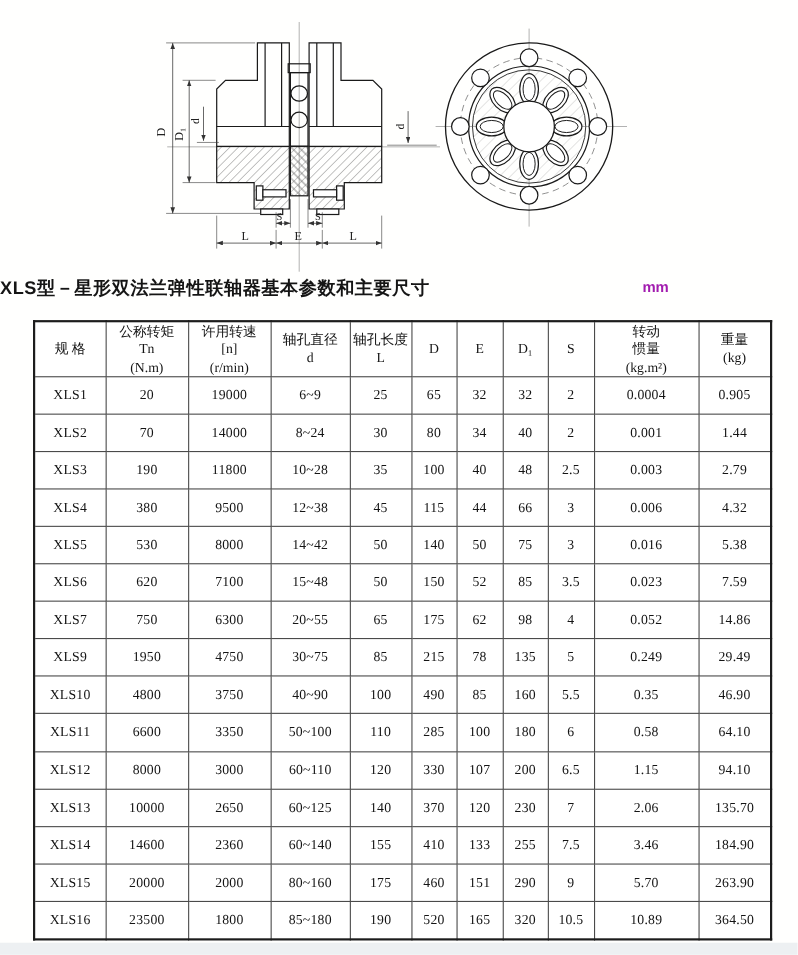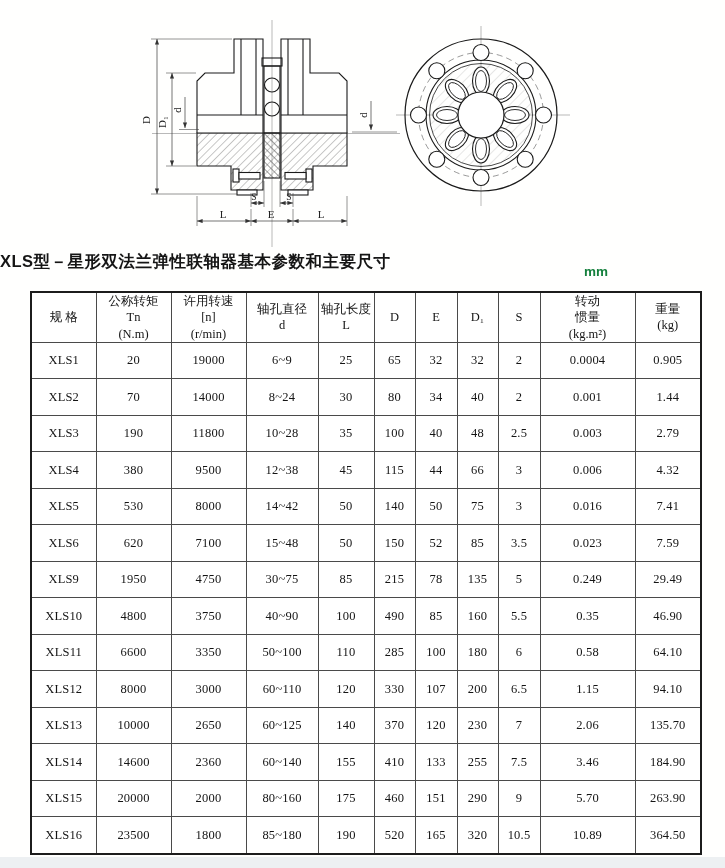--- a/index.html
+++ b/index.html
@@ -12,21 +12,21 @@
   .drawing{position:absolute;left:0;top:0;}
   .title-row{
     position:absolute;left:0;top:251px;width:725px;height:24px;
     font-family:"Liberation Sans","DejaVu Sans",sans-serif;
   }
   .doc-title{
     position:absolute;left:0;width:725px;text-align:left;
     font-size:16.5px;font-weight:700;letter-spacing:0.5px;color:#151515;
   }
   .unit-label{
-    position:absolute;left:584px;top:2px;font-size:13.5px;font-weight:700;color:#15803d;margin-top:11px;
+    position:absolute;left:584px;top:2px;font-size:13.5px;font-weight:700;color:#a21caf;
   }
   table.spec{
     position:absolute;left:30px;top:291px;width:670px;height:564px;
     border-collapse:collapse;table-layout:fixed;background:#fff;
     border:2px solid #1c1c1c;
     font-size:12.5px;color:#141414;
   }
   table.spec th,table.spec td{
     border:1px solid #4a4a4a;text-align:center;vertical-align:middle;
     padding:0;overflow:hidden;
@@ -298,36 +298,49 @@
         <td>XLS5</td>
         <td>530</td>
         <td>8000</td>
         <td>14~42</td>
         <td>50</td>
         <td>140</td>
         <td>50</td>
         <td>75</td>
         <td>3</td>
         <td>0.016</td>
-        <td>7.41</td>
+        <td>5.38</td>
       </tr>
       <tr>
         <td>XLS6</td>
         <td>620</td>
         <td>7100</td>
         <td>15~48</td>
         <td>50</td>
         <td>150</td>
         <td>52</td>
         <td>85</td>
         <td>3.5</td>
         <td>0.023</td>
         <td>7.59</td>
       </tr>
       <tr>
+        <td>XLS7</td>
+        <td>750</td>
+        <td>6300</td>
+        <td>20~55</td>
+        <td>65</td>
+        <td>175</td>
+        <td>62</td>
+        <td>98</td>
+        <td>4</td>
+        <td>0.052</td>
+        <td>14.86</td>
+      </tr>
+      <tr>
         <td>XLS9</td>
         <td>1950</td>
         <td>4750</td>
         <td>30~75</td>
         <td>85</td>
         <td>215</td>
         <td>78</td>
         <td>135</td>
         <td>5</td>
         <td>0.249</td>

